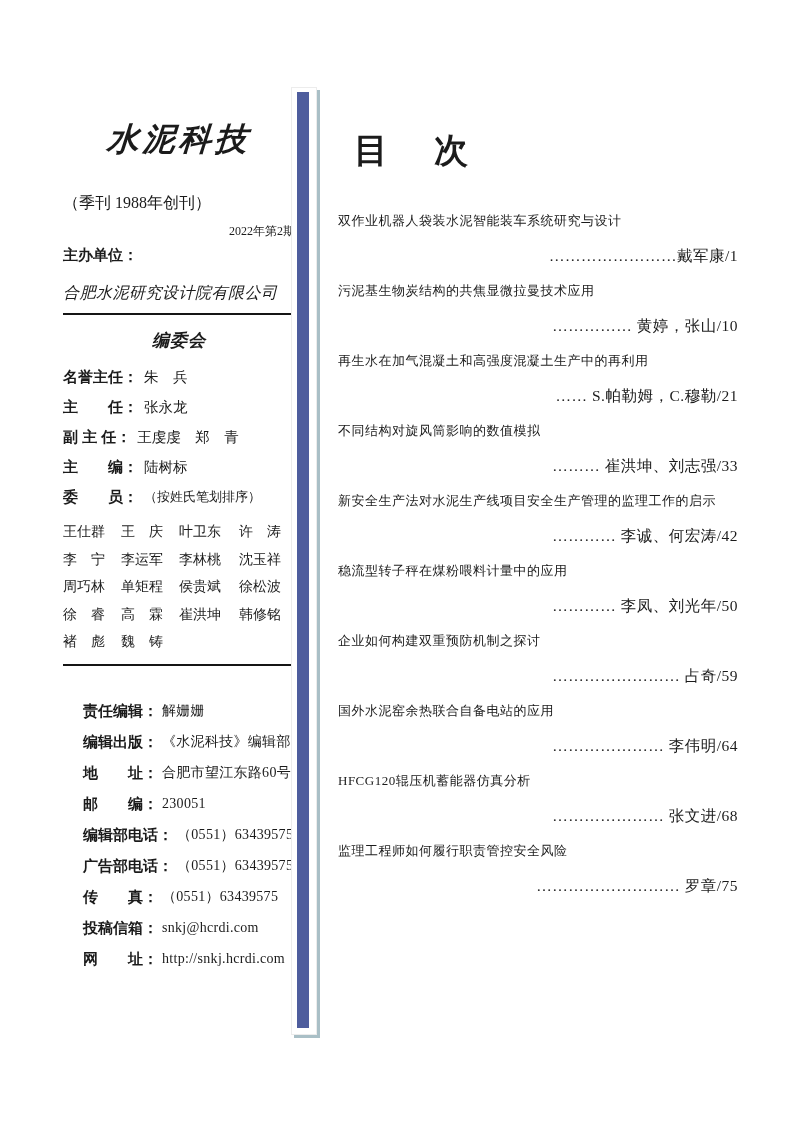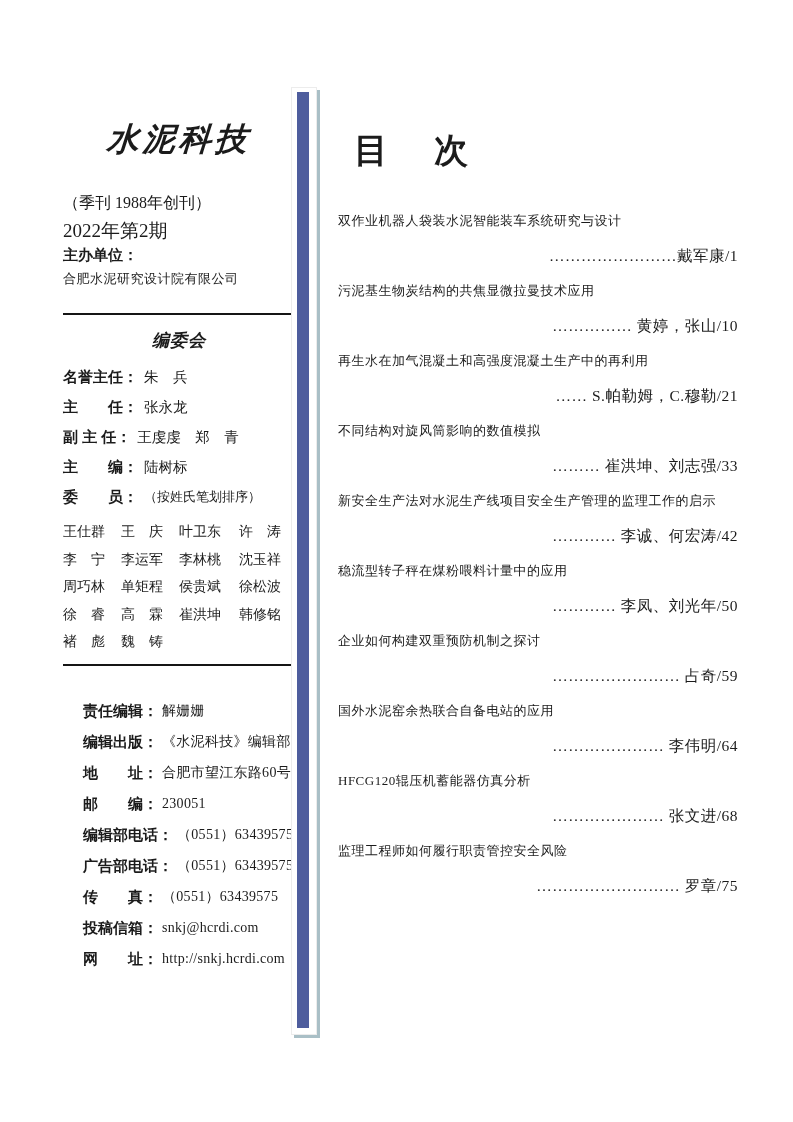--- a/index.html
+++ b/index.html
@@ -5,24 +5,24 @@
   html,body{margin:0;padding:0;background:#ffffff;}
   .page{position:relative;width:793px;height:1122px;background:#ffffff;overflow:hidden;
         font-family:"Liberation Serif","DejaVu Serif",serif;color:#1b1b1b;}
 
   
   .left-col{position:absolute;left:63px;top:0;width:232px;height:1122px;}
   .journal-title{position:absolute;top:96px;left:0;width:100%;margin:0;text-align:center;
 h1                 font-size:54px;line-height:86px;font-weight:800;font-style:italic;
                  letter-spacing:4px;transform:skewX(-4deg);white-space:nowrap;}
   .founding{position:absolute;top:191px;left:0;width:100%;font-size:16px;line-height:24px;}
-  .issue{position:absolute;top:219px;left:0;width:100%;text-align:left;font-size:19px;line-height:24px;}
+  .issue{position:absolute;top:219px;left:0;width:100%;text-align:right;font-size:12px;line-height:24px;}
   .sponsor-label{position:absolute;top:246px;left:0;font-size:15px;font-weight:700;
                  font-family:"Liberation Sans","DejaVu Sans",sans-serif;}
-  .sponsor-value{position:absolute;top:270px;left:0;font-size:13px;letter-spacing:0.5px;}
+  .sponsor-value{position:absolute;top:283px;left:0;font-size:16px;letter-spacing:0.5px;font-style:italic;}
   .rule{position:absolute;left:0;width:230px;border-top:2px solid #151515;}
   .rule1{top:313px;}
   .rule2{top:664px;}
   .board-title{position:absolute;top:329px;left:0;width:100%;text-align:center;font-size:17px;font-weight:700;
                font-family:"Liberation Sans","DejaVu Sans",sans-serif;letter-spacing:1px;font-style:italic;}
   .roles{position:absolute;top:362px;left:0;width:100%;}
   .role-row{display:flex;line-height:30px;font-size:15px;white-space:nowrap;}
   .role-label{font-weight:700;font-family:"Liberation Sans","DejaVu Sans",sans-serif;margin-right:6px;}
   .role-value{font-size:14.5px;}
   .role-row:last-child .role-value{font-size:13px;}

